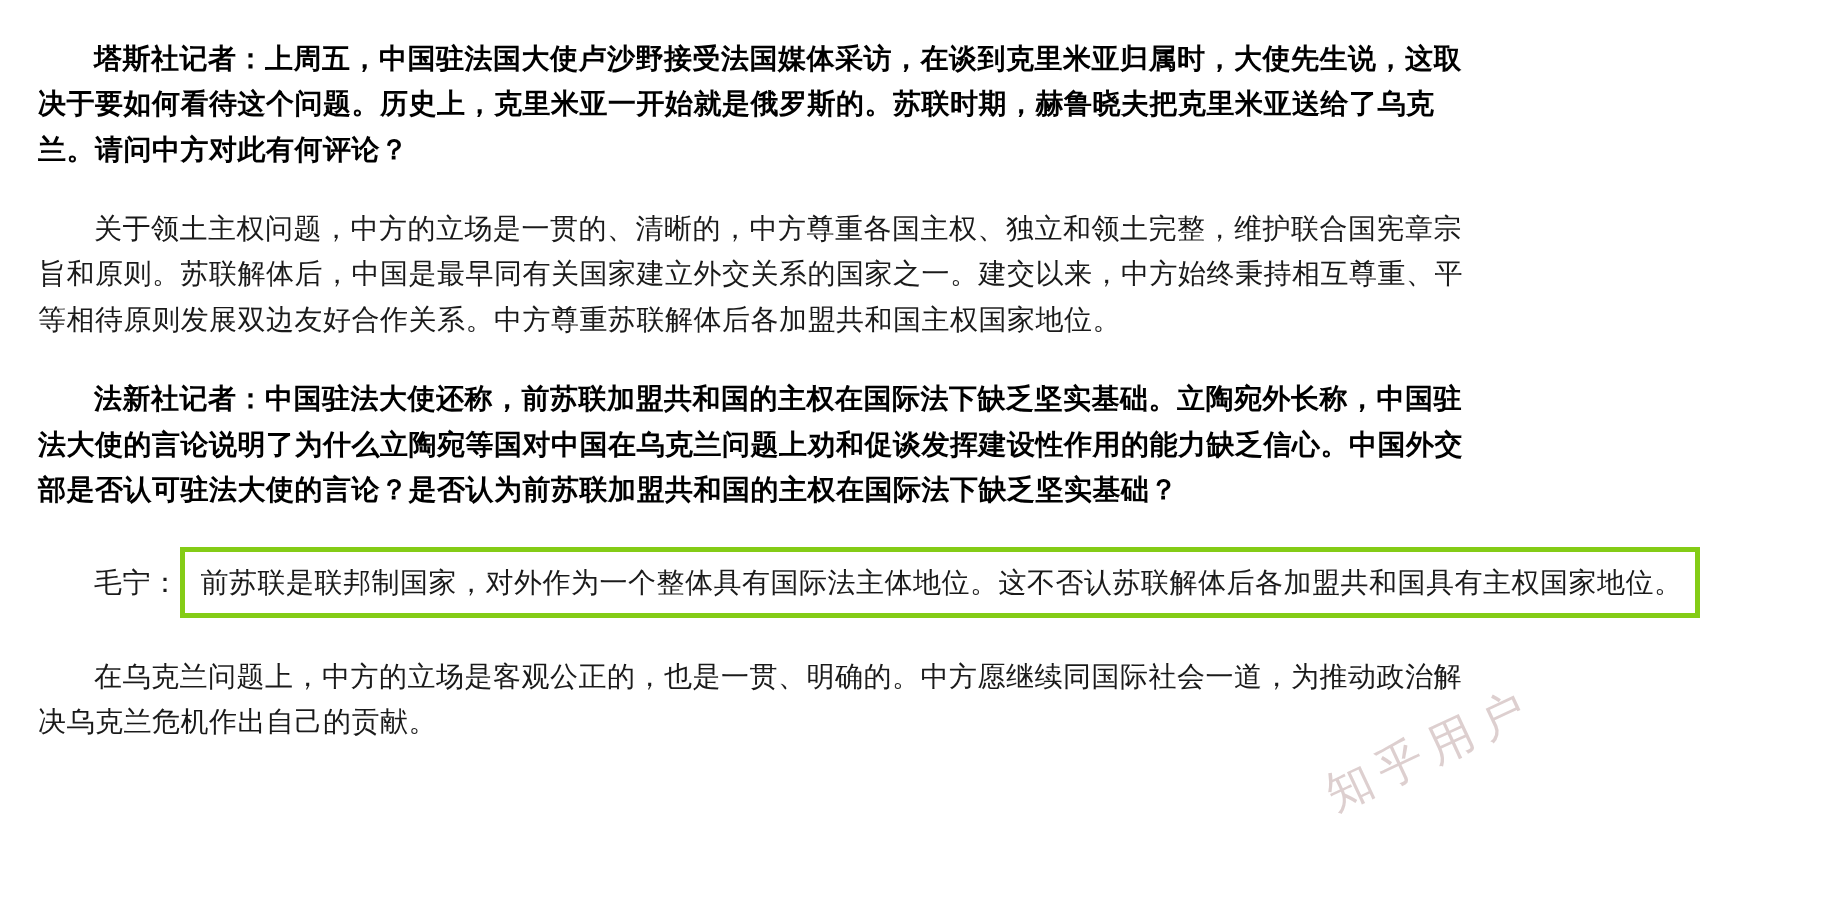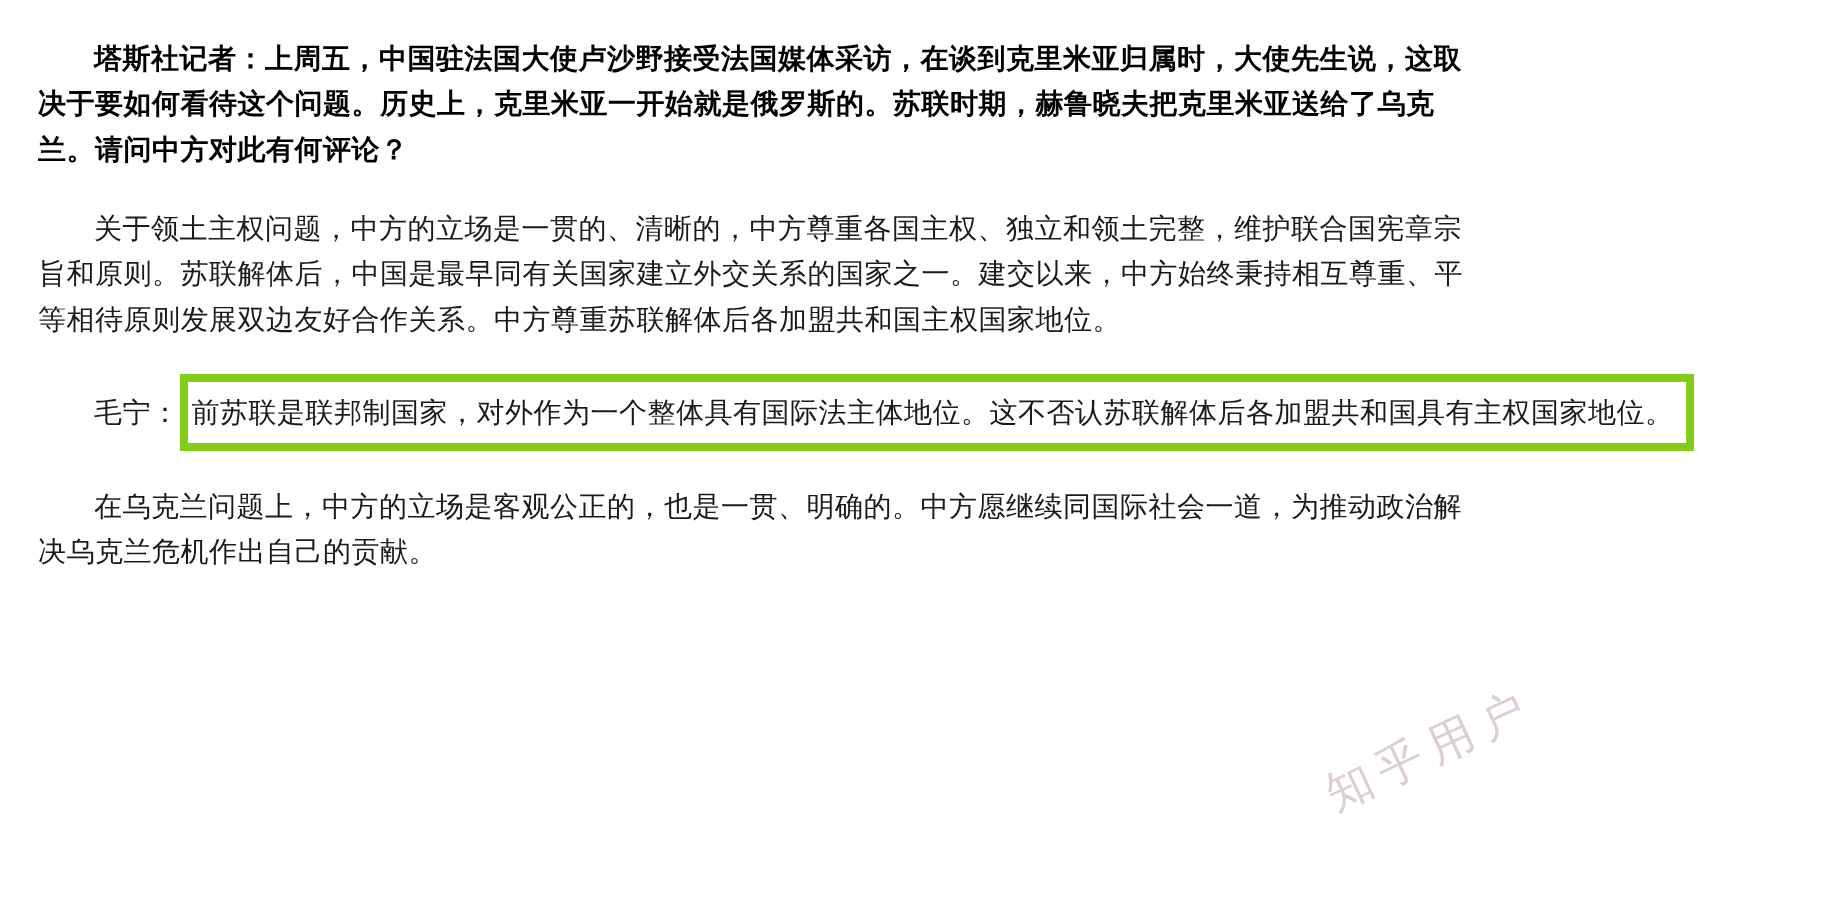--- a/index.html
+++ b/index.html
@@ -35,22 +35,22 @@
   }
   .para.bold {
     font-weight: 700;
     color: #000000;
   }
   .para.boxed-para {
     margin: 48px 0;
     white-space: nowrap;
   }
   .highlight-box {
-    border: 8px solid #84cc16;
-    padding: 15px 12px 15px 4px;
+    border: 5px solid #84cc16;
+    padding: 15px 12px 15px 16px;
   }
   .watermark {
     position: absolute;
     top: 712px;
     right: -18px;
     transform: rotate(-25deg);
     transform-origin: center;
     font-size: 46px;
     letter-spacing: 10px;
     color: rgba(193, 167, 167, 0.55);
@@ -64,20 +64,21 @@
 
 <div class="page">
 
   <p class="para bold first">塔斯社记者：上周五，中国驻法国大使卢沙野接受法国媒体采访，在谈到克里米亚归属时，大使先生说，这取决于要如何看待这个问题。历史上，克里米亚一开始就是俄罗斯的。苏联时期，赫鲁晓夫把克里米亚送给了乌克兰。请问中方对此有何评论？</p>
 
 
   <p class="para">关于领土主权问题，中方的立场是一贯的、清晰的，中方尊重各国主权、独立和领土完整，维护联合国宪章宗旨和原则。苏联解体后，中国是最早同有关国家建立外交关系的国家之一。建交以来，中方始终秉持相互尊重、平等相待原则发展双边友好合作关系。中方尊重苏联解体后各加盟共和国主权国家地位。</p>
 
 
 
+  <p class="para bold">法新社记者：中国驻法大使还称，前苏联加盟共和国的主权在国际法下缺乏坚实基础。立陶宛外长称，中国驻法大使的言论说明了为什么立陶宛等国对中国在乌克兰问题上劝和促谈发挥建设性作用的能力缺乏信心。中国外交部是否认可驻法大使的言论？是否认为前苏联加盟共和国的主权在国际法下缺乏坚实基础？</p>
 
   <p class="para boxed-para"><span>毛宁：</span><span class="highlight-box">前苏联是联邦制国家，对外作为一个整体具有国际法主体地位。这不否认苏联解体后各加盟共和国具有主权国家地位。</span></p>
 
   <p class="para">在乌克兰问题上，中方的立场是客观公正的，也是一贯、明确的。中方愿继续同国际社会一道，为推动政治解决乌克兰危机作出自己的贡献。</p>
 
   <div class="watermark">知乎用户</div>
 
 </div>
 
 </body></html>

